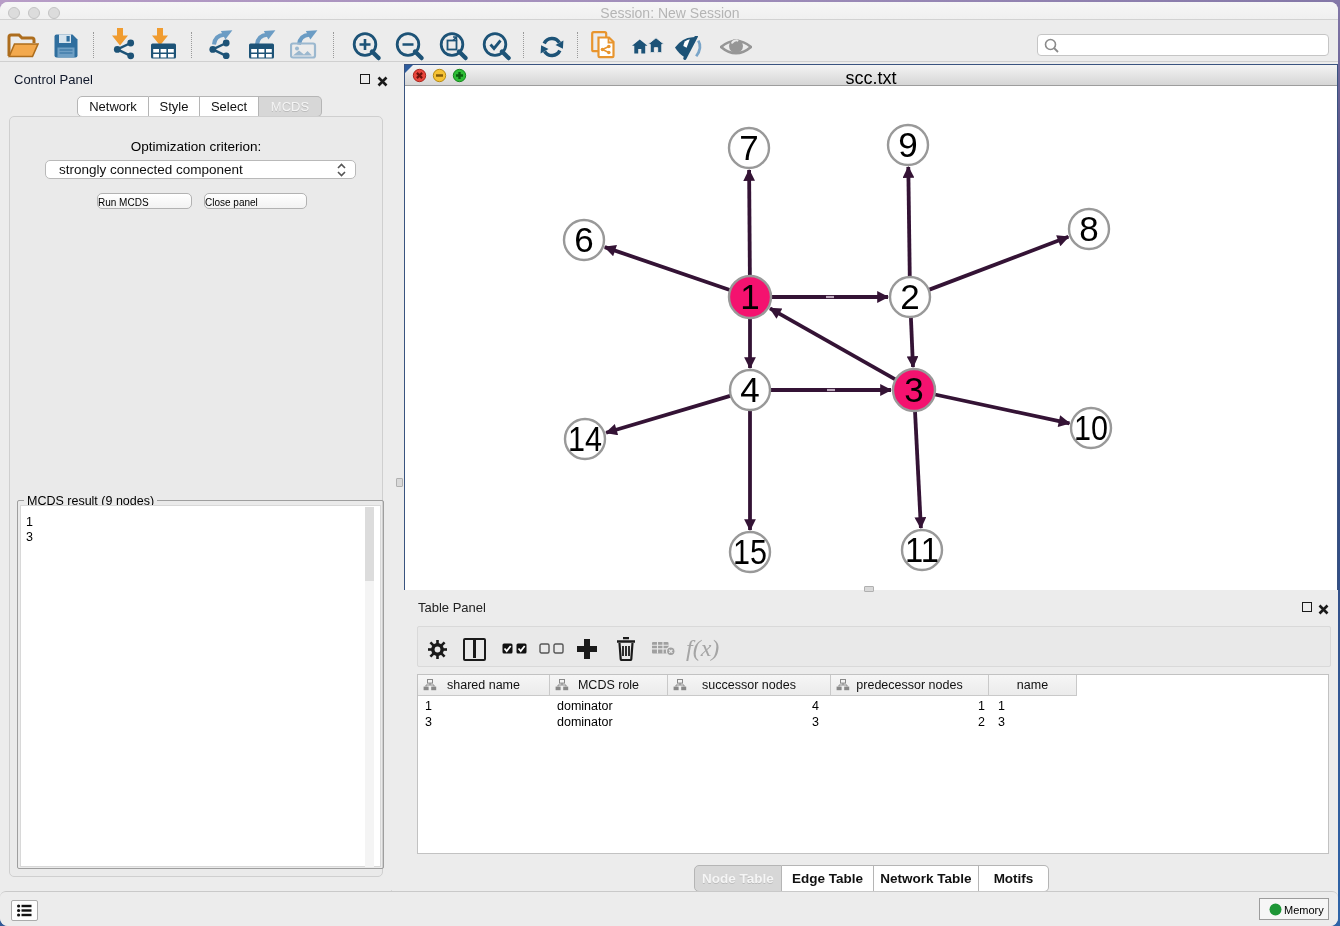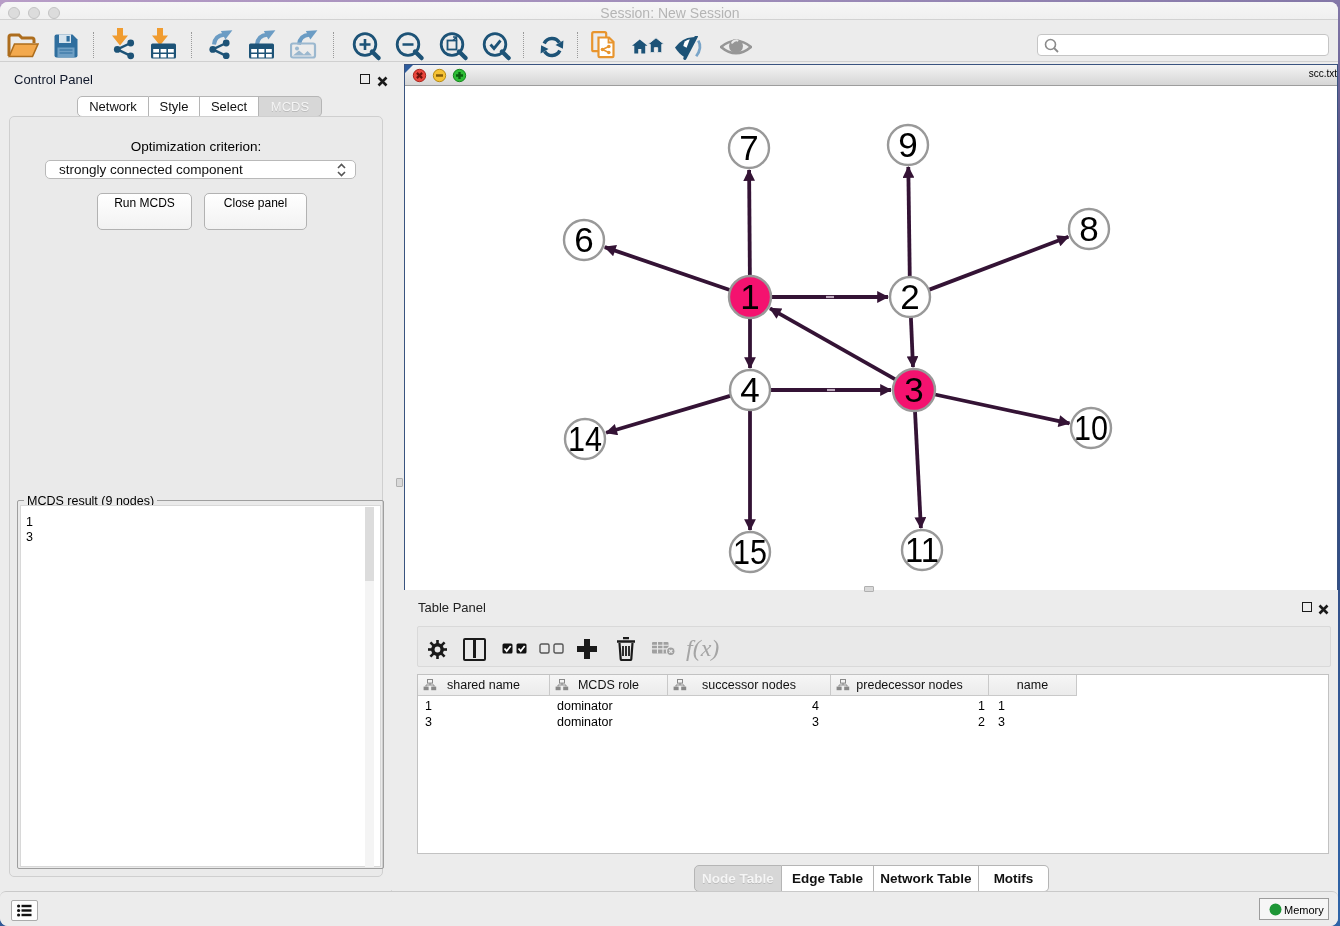--- a/index.html
+++ b/index.html
@@ -43,36 +43,36 @@
      display:flex; align-items:center; justify-content:center; color:#111; }
   .seg > div:first-child { border-left:1px solid #b5b5b5; border-radius:5px 0 0 5px; }
   .seg > div:last-child { border-radius:0 5px 5px 0; }
   .seg .on { background:#d7d7d7; color:#f5f5f5; text-shadow:0 1px 0 #bbb; }
   #cp-content { position:absolute; left:9px; top:54px; width:374px; height:761px;
      background:#eaeaea; border:1px solid #cfcfcf; border-radius:5px; }
   #opt-label { position:absolute; left:0; top:22px; width:100%; text-align:center; font-size:13.5px; color:#000; }
   #dropdown { position:absolute; left:35px; top:43px; width:311px; height:19px; background:#fff;
      border:1px solid #b9b9b9; border-radius:5px; font-size:13.5px; color:#111;
      line-height:17px; padding-left:13px; }
-  .btn { position:absolute; height:37px; background:linear-gradient(#ffffff,#f2f2f2);
-     border:1px solid #b2b2b2; border-radius:5px; font-size:12px; color:#000;
-     text-align:center; line-height:18px; }
+  .btn { position:absolute; height:16px; background:linear-gradient(#ffffff,#f2f2f2);
+     border:1px solid #b2b2b2; border-radius:5px; font-size:10px; color:#000;
+     text-align:left; line-height:18px; }
   
   #grpbox { position:absolute; left:7px; top:383px; width:367px; height:369px;
      border:1px solid #9e9e9e; border-radius:2px; }
   #grplabel { position:absolute; left:6px; top:-7px; background:#eaeaea; padding:0 3px;
      font-size:12.5px; color:#000; }
   #grpwhite { position:absolute; left:2px; top:4px; width:361px; height:362px; background:#fff;
      border:1px solid #d8d8d8; font-size:12.5px; color:#000; }
   
   #netwin { position:absolute; left:404px; top:62px; width:934px; height:526px;
      border:1px solid #39537f; background:#fff; }
   #nw-titlebar { position:absolute; left:0; top:0; width:100%; height:21px;
      background:linear-gradient(#f4f4f4,#d6d6d6); border-bottom:1px solid #9d9d9d; }
-  #nw-title { position:absolute; top:3px; left:0; width:100%; text-align:right; font-size:10px; color:#000; }
+  #nw-title { position:absolute; top:3px; left:0; width:100%; text-align:center; font-size:18px; color:#000; }
   #canvas { position:absolute; left:0; top:22px; width:932px; height:503px; background:#fff; }
   
   #tpanel { position:absolute; left:404px; top:590px; width:932px; height:296px; background:#ececec; }
   #tp-title { position:absolute; left:14px; top:8px; font-size:13px; color:#222; }
   #tp-toolbar { position:absolute; left:13px; top:34px; width:914px; height:41px;
      background:#e9e9e9; border:1px solid #d9d9d9; border-radius:2px; }
   #ttable { position:absolute; left:13px; top:82px; width:912px; height:180px; background:#fff;
      border:1px solid #c2c2c2; }
   .th { position:absolute; top:0; height:20px; background:linear-gradient(#f6f6f6,#ebebeb);
      border-right:1px solid #c9c9c9; font-size:12.5px; color:#111;

